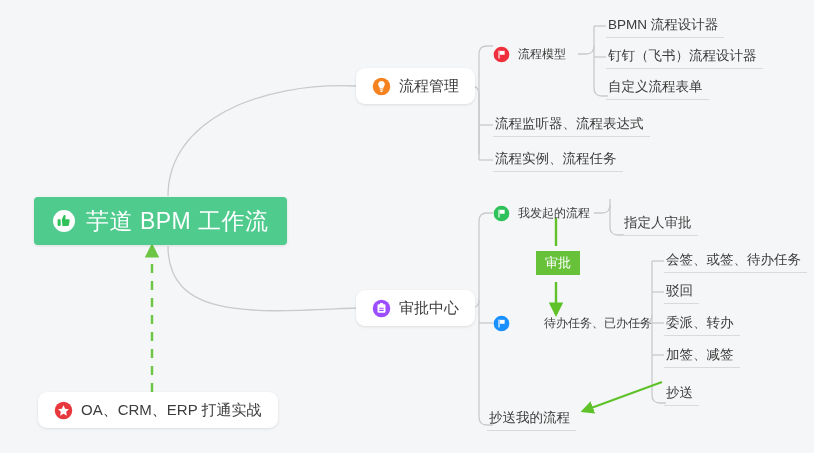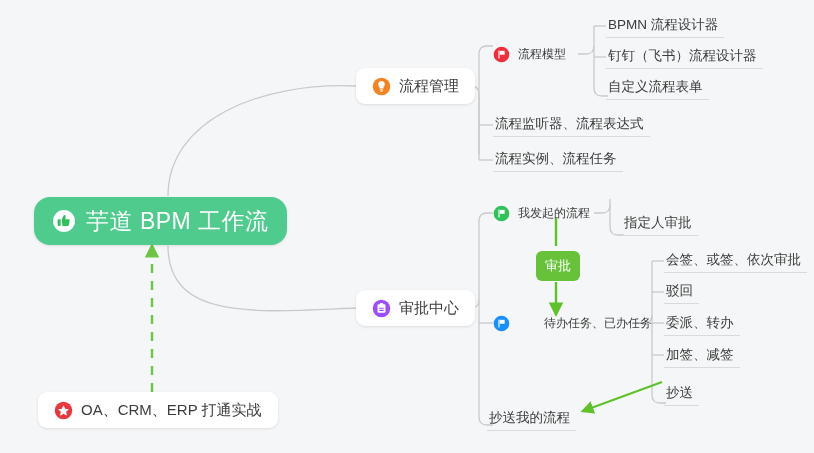--- a/index.html
+++ b/index.html
@@ -31,21 +31,21 @@
     position: absolute;
     box-sizing: border-box;
     display: flex;
     align-items: center;
     white-space: nowrap;
   }
 
   
   .root-node {
     background: #4ecb8d;
-    border-radius: 16px;
+    border-radius: 4px;
     padding: 0 18px;
     height: 48px;
     box-shadow: 0 1px 3px rgba(0,0,0,0.10);
   }
   .root-label {
     color: #ffffff;
     font-size: 23px;
     letter-spacing: 0.5px;
   }
 
@@ -79,22 +79,22 @@
     border-bottom: 1px solid #d8dade;
   }
   .leaf-label {
     color: #3c3c3c;
     font-size: 13.5px;
   }
 
   
   .tag-node {
     background: #67c23a;
-    border-radius: 6px;
-    height: 30px;
+    border-radius: 0;
+    height: 24px;
     padding: 0 9px;
     justify-content: center;
   }
   .tag-label {
     color: #ffffff;
     font-size: 13px;
   }
 
   
   .icon {
@@ -270,21 +270,21 @@
         <circle cx="10" cy="10" r="9.2" fill="#1890ff"></circle>
         <rect x="6.4" y="5.2" width="1.35" height="9.6" rx="0.5" fill="#ffffff"></rect>
         <path d="M8.1 5.7 h5.6 v4.6 h-5.6 z" fill="#ffffff"></path>
       </svg>
     </span>
     <span class="icon-gap"></span>
     <span class="plain-label">待办任务、已办任务</span>
   </div>
 
   <div class="node leaf-node" style="left:664px; top:247px;">
-    <span class="leaf-label">会签、或签、依次审批</span>
+    <span class="leaf-label">会签、或签、待办任务</span>
   </div>
   <div class="node leaf-node" style="left:664px; top:278px;">
     <span class="leaf-label">驳回</span>
   </div>
   <div class="node leaf-node" style="left:664px; top:310px;">
     <span class="leaf-label">委派、转办</span>
   </div>
   <div class="node leaf-node" style="left:664px; top:342px;">
     <span class="leaf-label">加签、减签</span>
   </div>

